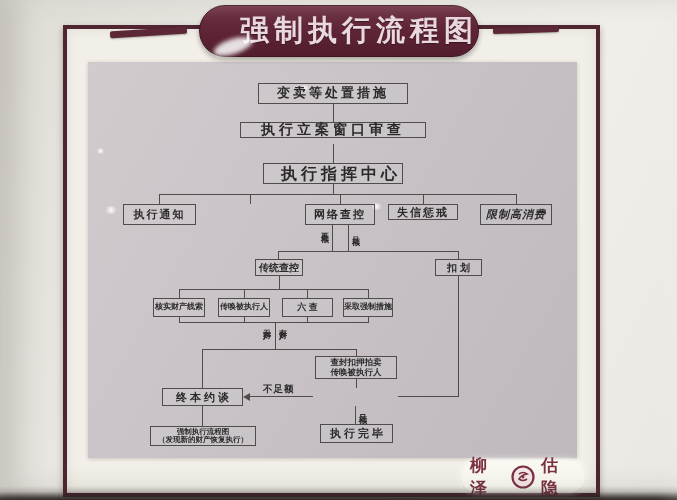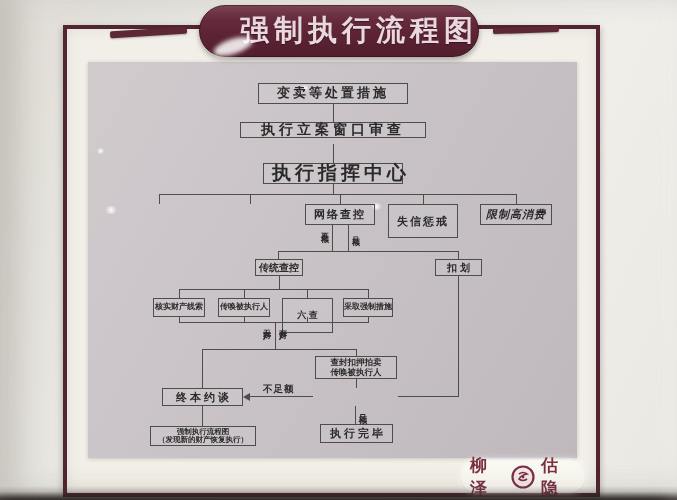--- a/index.html
+++ b/index.html
@@ -63,32 +63,33 @@
 
   <div class="dash" style="left:110px;top:29px;width:77px;height:7px;transform:rotate(-3.5deg);"></div>
   <div class="dash" style="left:493px;top:27px;width:66px;height:6px;transform:rotate(-2deg);"></div>
   <div class="title-pill">
     <span class="title-text">强制执行流程图</span>
     <span class="title-glare"></span>
   </div>
 
   <div class="node" style="left:258px;top:83px;width:150px;height:21px;font-size:13px;letter-spacing:3px;">变卖等处置措施</div>
   <div class="node" style="left:240px;top:122px;width:186px;height:16px;font-size:14px;letter-spacing:4px;">执行立案窗口审查</div>
-  <div class="node" style="left:263px;top:163px;width:140px;height:21px;font-size:19px;letter-spacing:4px;padding-left:16px;">执行指挥中心</div>
+  <div class="node" style="left:263px;top:163px;width:140px;height:21px;font-size:16px;letter-spacing:4px;padding-left:16px;">执行指挥中心</div>
 
+  <div class="node" style="left:123px;top:204px;width:73px;height:21px;font-size:11px;letter-spacing:2px;">执行通知</div>
   <div class="node" style="left:305px;top:204px;width:70px;height:21px;font-size:11px;letter-spacing:2px;">网络查控</div>
-  <div class="node" style="left:388px;top:204px;width:70px;height:34px;font-size:11px;letter-spacing:2px;">失信惩戒</div>
+  <div class="node" style="left:388px;top:204px;width:70px;height:16px;font-size:11px;letter-spacing:2px;">失信惩戒</div>
   <div class="node" style="left:480px;top:204px;width:72px;height:21px;font-size:11px;letter-spacing:1px;font-style:italic;">限制高消费</div>
 
   <div class="node" style="left:255px;top:259px;width:48px;height:17px;font-size:10px;">传统查控</div>
   <div class="node" style="left:435px;top:259px;width:47px;height:17px;font-size:10px;">扣 划</div>
 
   <div class="node" style="left:153px;top:298px;width:52px;height:19px;font-size:8px;text-align:right;">核实财产线索</div>
   <div class="node" style="left:218px;top:298px;width:52px;height:19px;font-size:8px;">传唤被执行人</div>
-  <div class="node" style="left:282px;top:298px;width:51px;height:35px;font-size:9px;">六 查</div>
+  <div class="node" style="left:282px;top:298px;width:51px;height:19px;font-size:9px;">六 查</div>
   <div class="node" style="left:343px;top:298px;width:50px;height:19px;font-size:8px;">采取强制措施</div>
 
   <div class="node node2" style="left:315px;top:356px;width:82px;height:23px;font-size:8.5px;">
     <span>查封扣押拍卖</span>
     <span>传唤被执行人</span>
   </div>
 
   <div class="node" style="left:162px;top:388px;width:81px;height:18px;font-size:11px;">终 本 约 谈</div>
 
   <div class="node node2" style="left:150px;top:426px;width:106px;height:20px;font-size:7.5px;">

